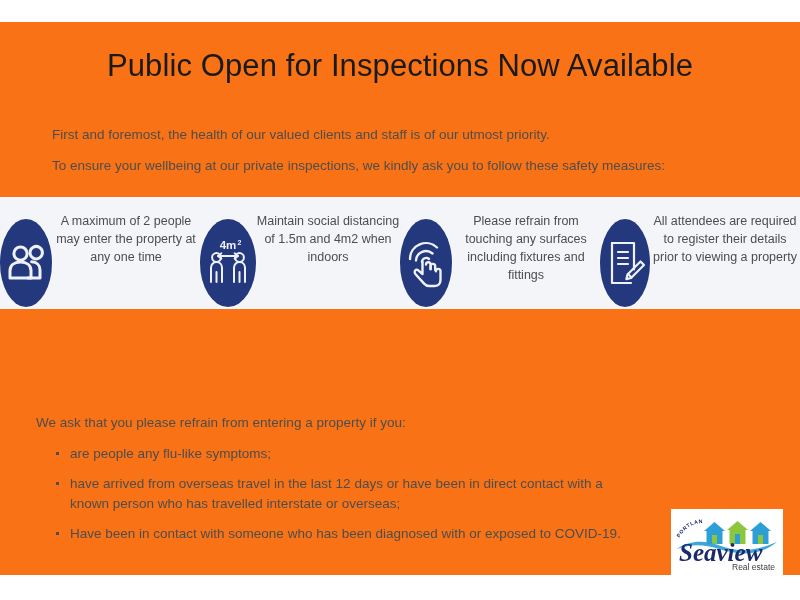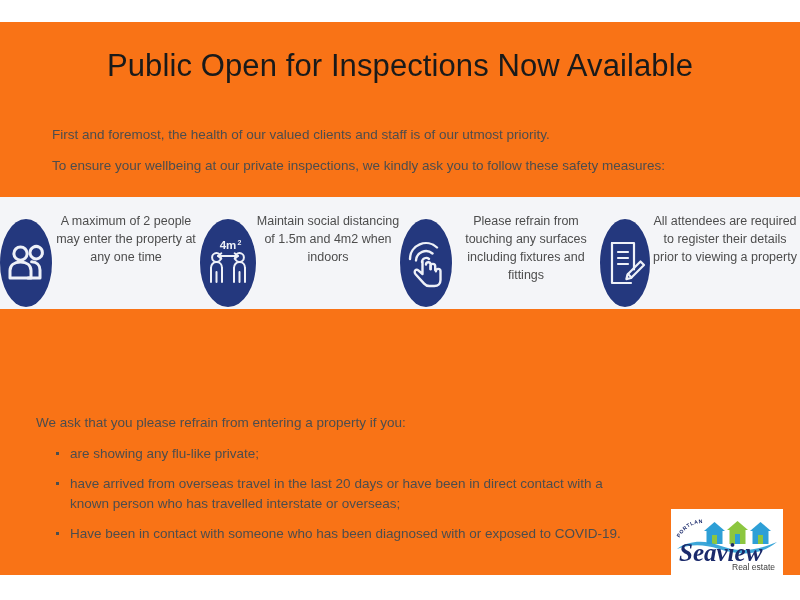--- a/index.html
+++ b/index.html
@@ -229,22 +229,22 @@
         </svg>
       </div>
       <div class="caption">All attendees are required to register their details prior to viewing a property</div>
     </div>
 
   </div>
 
   <div class="bullets-wrap">
     <p class="bullets-lead">We ask that you please refrain from entering a property if you:</p>
     <ul class="bullets">
-      <li>are showing any flu-like private;</li>
-      <li>have arrived from overseas travel in the last 20 days or have been in direct contact with a known person who has travelled interstate or overseas;</li>
+      <li>are people any flu-like symptoms;</li>
+      <li>have arrived from overseas travel in the last 12 days or have been in direct contact with a known person who has travelled interstate or overseas;</li>
       <li>Have been in contact with someone who has been diagnosed with or exposed to COVID-19.</li>
     </ul>
   </div>
 
   <div class="logo">
     <svg width="112" height="66" viewBox="0 0 112 66" aria-hidden="true">
       <rect x="0" y="0" width="112" height="66" fill="#ffffff"></rect>
 
       <g>
         <path d="M33 22 43.5 13 54 22z" fill="#2d9fd6"></path>

